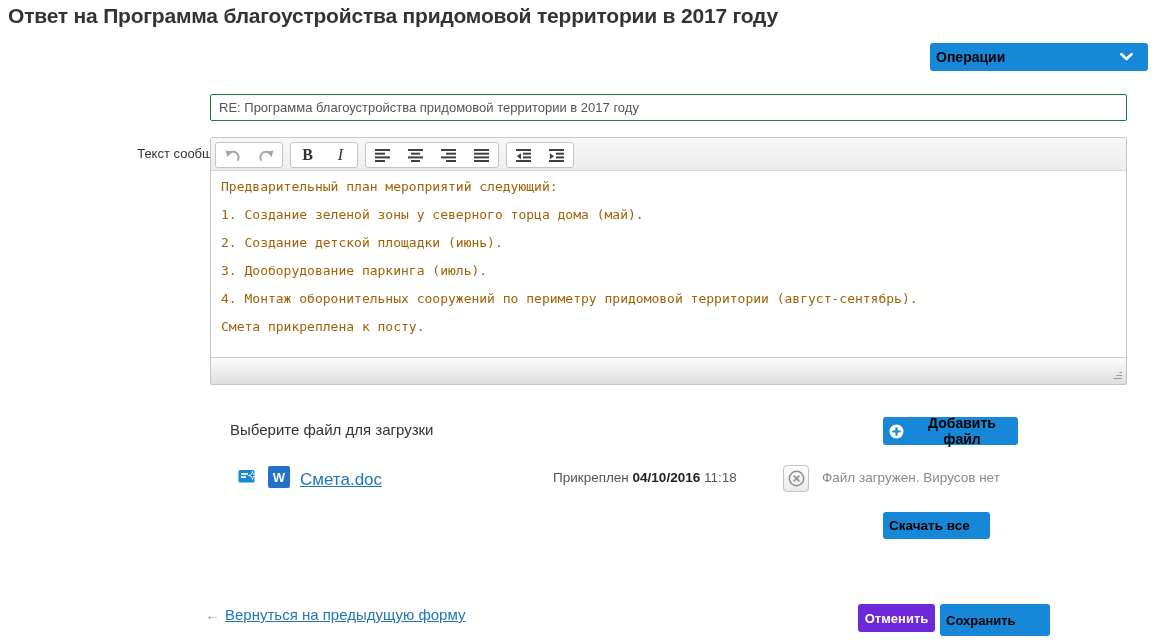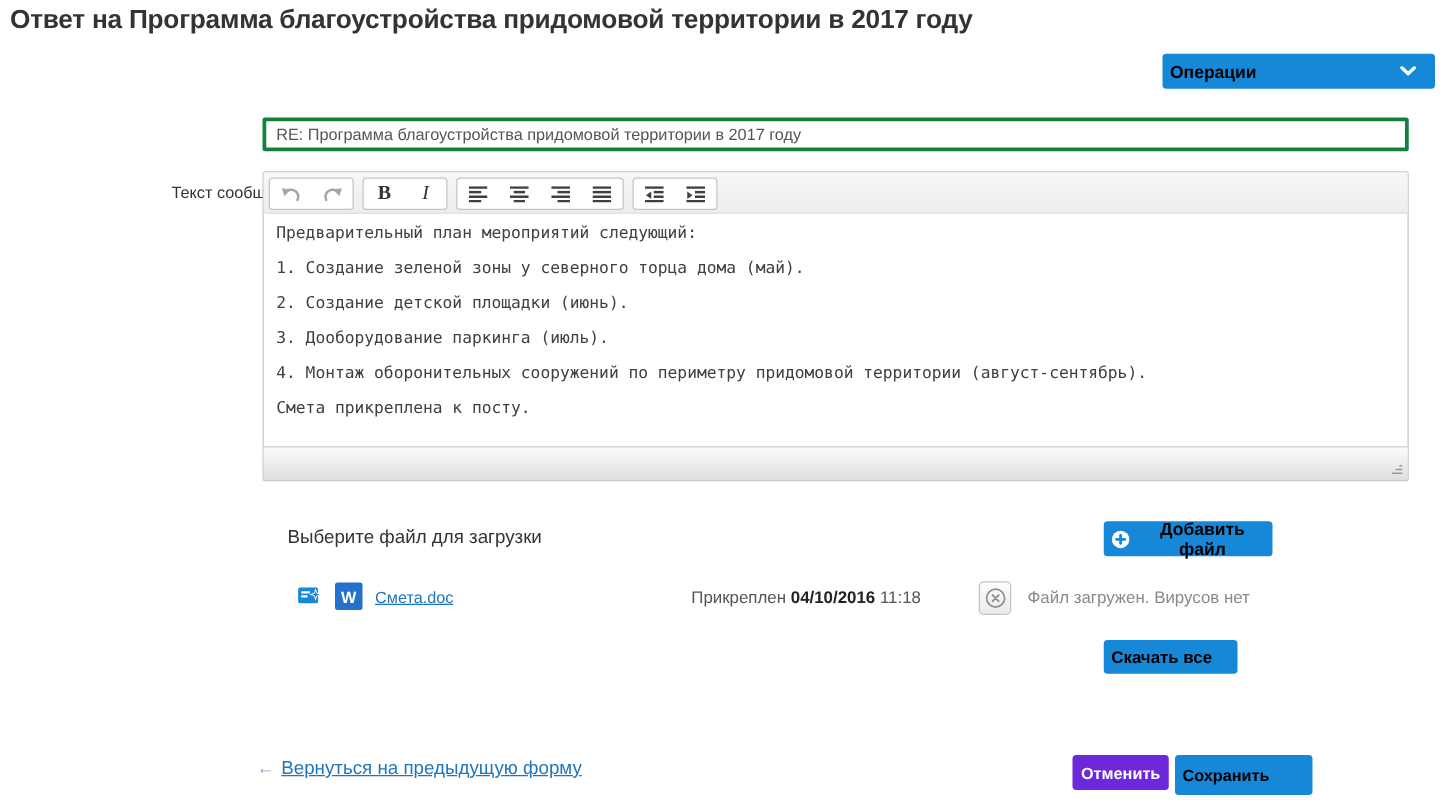--- a/index.html
+++ b/index.html
@@ -14,46 +14,46 @@
 
   .operations-btn{position:absolute;left:930px;top:43px;width:218px;height:28px;font-size:14px;}
   .operations-btn .chev{position:absolute;right:15px;top:10px;line-height:0;}
 
   .field-label{position:absolute;left:0;width:202px;text-align:right;font-size:13px;color:#333;white-space:nowrap;padding-left:45px;}
   .req{color:#c00;font-size:12px;position:relative;top:-3px;margin-left:1px;}
   #tema-label{top:101px;}
   #msg-label{top:146px;}
 
   .tema-input{position:absolute;left:210px;top:94px;width:917px;height:27px;box-sizing:border-box;
-    border:3px solid #15803d;border-radius:2px;padding:0 8px;font-size:13px;color:#555;font-family:inherit;outline:none;}
+    border:1px solid #15803d;border-radius:2px;padding:0 8px;font-size:13px;color:#555;font-family:inherit;outline:none;}
 
   .editor{position:absolute;left:210px;top:137px;width:917px;height:248px;box-sizing:border-box;
     border:1px solid #c6c6c6;border-radius:2px;background:#fff;display:flex;flex-direction:column;}
   .toolbar{height:33px;box-sizing:border-box;padding:4px 0 0 4px;
     background:linear-gradient(#f7f7f7,#ededed);border-bottom:1px solid #d9d9d9;display:flex;}
   .tb-group{display:inline-flex;border:1px solid #c5c5c5;border-radius:3px;background:#fff;margin-right:7px;height:24px;}
   .tb-btn{width:33px;height:24px;display:flex;align-items:center;justify-content:center;
     background:transparent;border:none;padding:0;cursor:pointer;}
   .tb-btn svg{display:block;}
   .tb-b{font-family:"Liberation Serif",serif;font-weight:700;font-size:16px;color:#333;line-height:1;}
   .tb-i{font-family:"Liberation Serif",serif;font-style:italic;font-size:16px;color:#333;line-height:1;}
 
   .editor-content{flex:1;padding:7px 10px;font-family:"DejaVu Sans Mono",monospace;font-size:13px;
-    color:#404040;overflow:hidden;}
+    color:#a16207;overflow:hidden;}
   .editor-content p{margin:0 0 11px;line-height:17px;}
   .statusbar{height:26px;background:linear-gradient(#fcfcfc,#dedede);border-top:1px solid #ccc;position:relative;}
   .grip{position:absolute;right:4px;bottom:4px;line-height:0;cursor:se-resize;}
 
   .upload-prompt{position:absolute;left:230px;top:421px;font-size:15px;color:#333;}
   .add-file-btn{position:absolute;left:883px;top:417px;width:135px;height:28px;font-size:14px;gap:8px;}
 
   .scan-icon{position:absolute;left:238px;top:468px;line-height:0;}
   .word-icon{position:absolute;left:268px;top:466px;width:22px;height:22px;background:#2470cd;border-radius:2px;
     color:#fff;font-weight:700;font-size:13px;display:flex;align-items:center;justify-content:center;}
-  .file-link{position:absolute;left:300px;top:470px;font-size:13px;color:#1f76bc;text-decoration:underline;cursor:pointer;}
+  .file-link{position:absolute;left:300px;top:470px;font-size:17px;color:#1f76bc;text-decoration:underline;cursor:pointer;}
   .attached{position:absolute;left:553px;top:470px;font-size:13.5px;color:#555;}
   .attached b{color:#222;}
   .remove-btn{position:absolute;left:783px;top:465px;width:26px;height:27px;border:1px solid #c3c3c3;border-radius:4px;
     background:linear-gradient(#fdfdfd,#eaeaea);display:flex;align-items:center;justify-content:center;
     box-sizing:border-box;cursor:pointer;padding:0;}
   .file-status{position:absolute;left:822px;top:470px;font-size:13.5px;color:#8a8a8a;}
 
   .download-all-btn{position:absolute;left:883px;top:512px;width:107px;height:27px;font-size:13.5px;}
 
   .back-wrap{position:absolute;left:205px;top:606px;font-size:15px;white-space:nowrap;}

